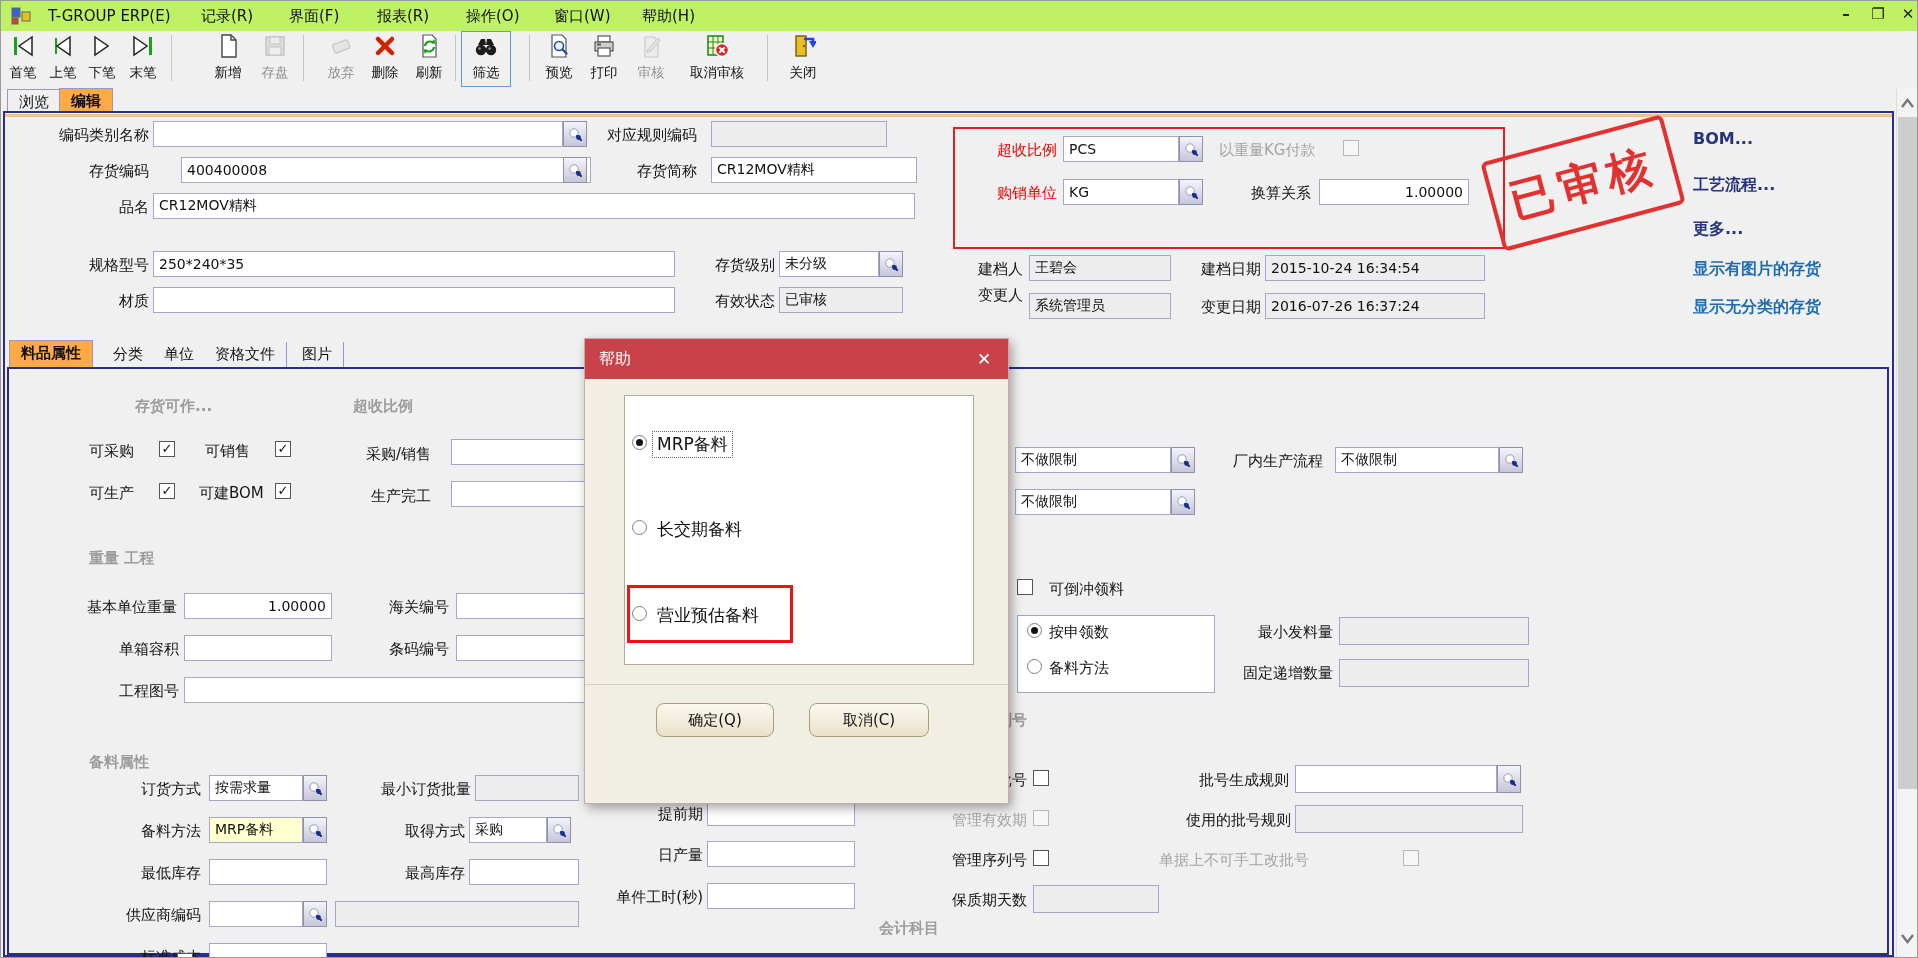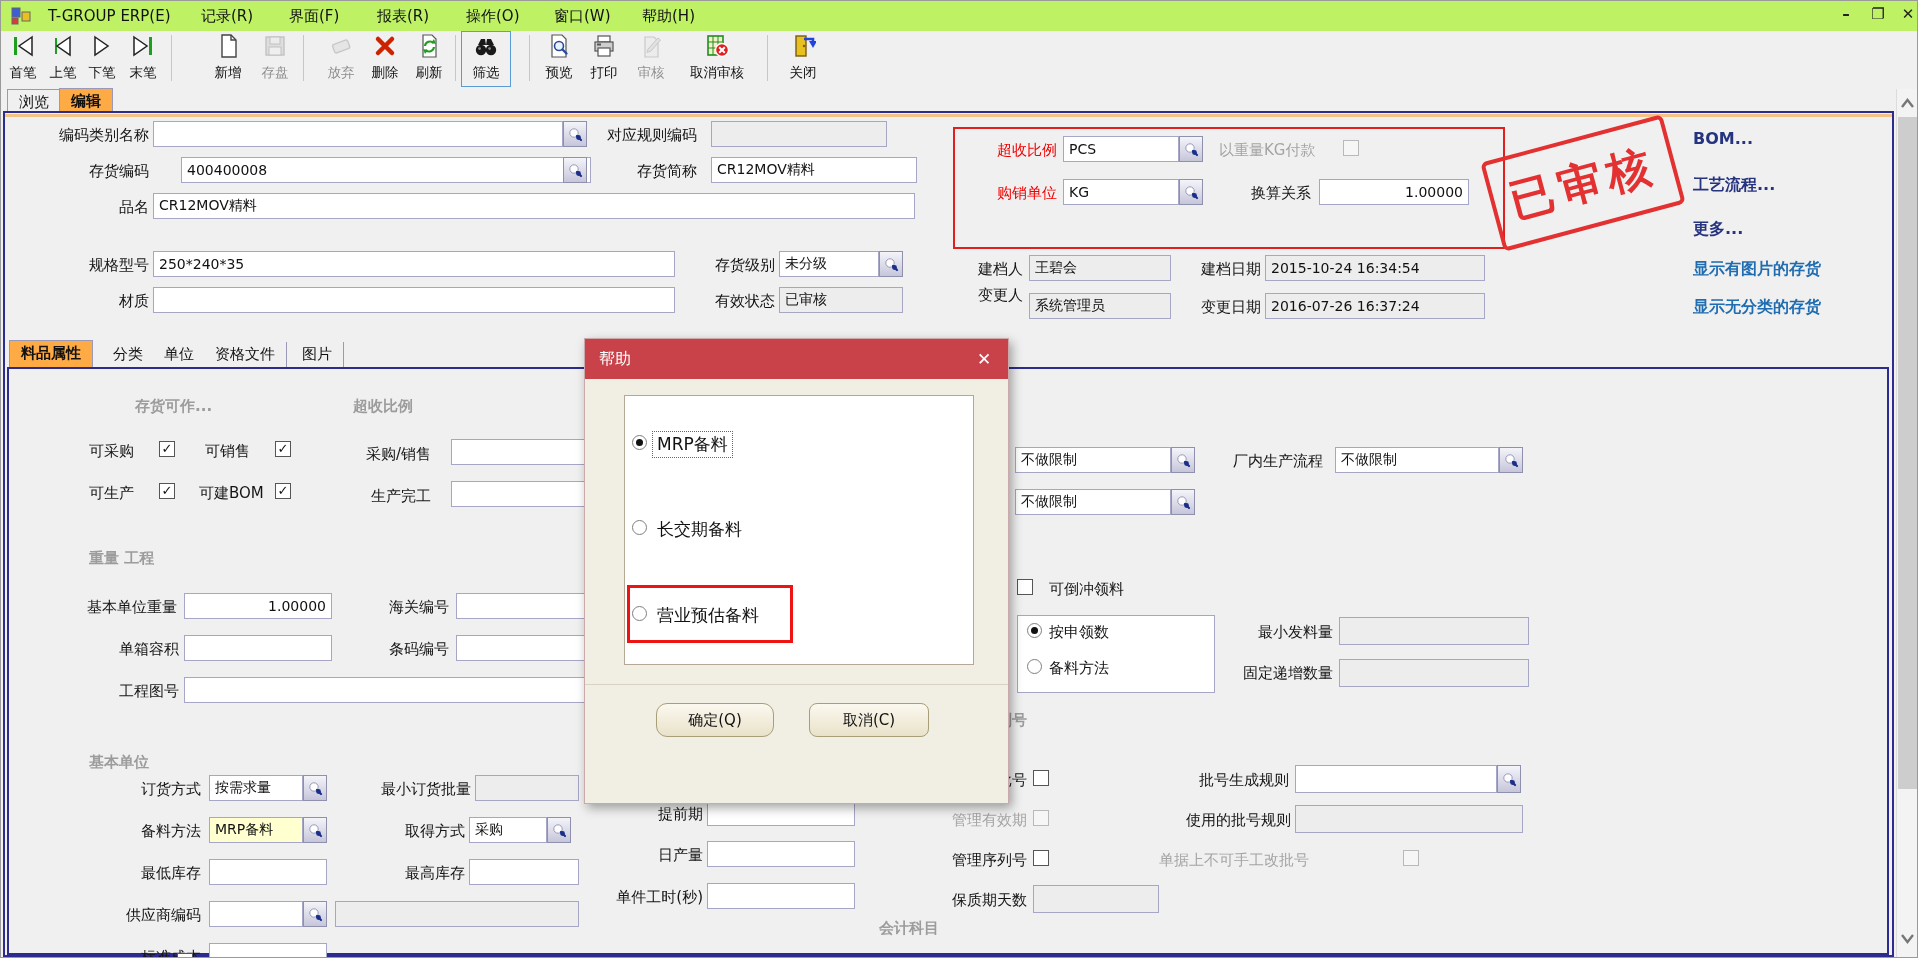--- a/index.html
+++ b/index.html
@@ -322,21 +322,21 @@
   <div class="inp num" style="left:183px;top:592px;width:148px;">1.00000</div>
   <div class="lbl" style="left:366px;top:597px;width:82px;">海关编号</div>
   <div class="inp" style="left:455px;top:592px;width:226px;"></div>
   <div class="lbl" style="left:100px;top:639px;width:78px;">单箱容积</div>
   <div class="inp" style="left:183px;top:634px;width:148px;"></div>
   <div class="lbl" style="left:366px;top:639px;width:82px;">条码编号</div>
   <div class="inp" style="left:455px;top:634px;width:226px;"></div>
   <div class="lbl" style="left:100px;top:681px;width:78px;">工程图号</div>
   <div class="inp" style="left:183px;top:676px;width:498px;"></div>
 
-  <div class="glbl" style="left:88px;top:752px;">基本单位</div>
+  <div class="glbl" style="left:88px;top:752px;">备料属性</div>
   <div class="lbl" style="left:120px;top:779px;width:80px;">订货方式</div>
   <div class="inp" style="left:208px;top:774px;width:94px;">按需求量</div>
   <div class="lk" style="left:302px;top:774px;">
       <svg width="15" height="15" viewBox="0 0 15 15">
         <circle cx="6" cy="6" r="4.2" fill="#fdfdfd" stroke="#9a9aba"></circle>
         <path d="M9 9 L13 13" stroke="#1a2f8a" stroke-width="2.2" stroke-linecap="round"></path>
         <circle cx="10.5" cy="10.5" r="2.4" fill="#1a2f8a"></circle>
       </svg>
     </div>
   <div class="lbl" style="left:352px;top:779px;width:118px;">最小订货批量</div>
@@ -455,21 +455,21 @@
     <div class="dclose">✕</div>
     <div class="dgroup"></div>
     <div class="radio on" style="left:47px;top:96px;"></div>
     <div class="dopt focusbox" style="left:68px;top:93px;">MRP备料</div>
     <div class="radio" style="left:47px;top:181px;"></div>
     <div class="dopt" style="left:72px;top:179px;">长交期备料</div>
     <div class="radio" style="left:47px;top:267px;"></div>
     <div class="dopt" style="left:72px;top:265px;">营业预估备料</div>
     <div class="redhl"></div>
     <div class="dfooter"></div>
-    <div class="dbtn" style="left:71px;top:364px;width:118px;border-radius:11px;">确定(Q)</div>
+    <div class="dbtn" style="left:71px;top:364px;width:118px;">确定(Q)</div>
     <div class="dbtn" style="left:224px;top:364px;width:120px;">取消(C)</div>
   </div>
 
   <div class="sbar"></div>
   <div class="abs" style="left:1895px;top:94px;width:23px;height:18px;"><svg width="23" height="18" viewBox="0 0 23 18">
         <polyline points="6,12 11.5,5 17,12" fill="none" stroke="#777" stroke-width="2.4"></polyline>
       </svg></div>
   <div class="sthumb"></div>
   <div class="abs" style="left:1895px;top:928px;width:23px;height:18px;"><svg width="23" height="18" viewBox="0 0 23 18">
         <polyline points="6,6 11.5,13 17,6" fill="none" stroke="#777" stroke-width="2.4"></polyline>

